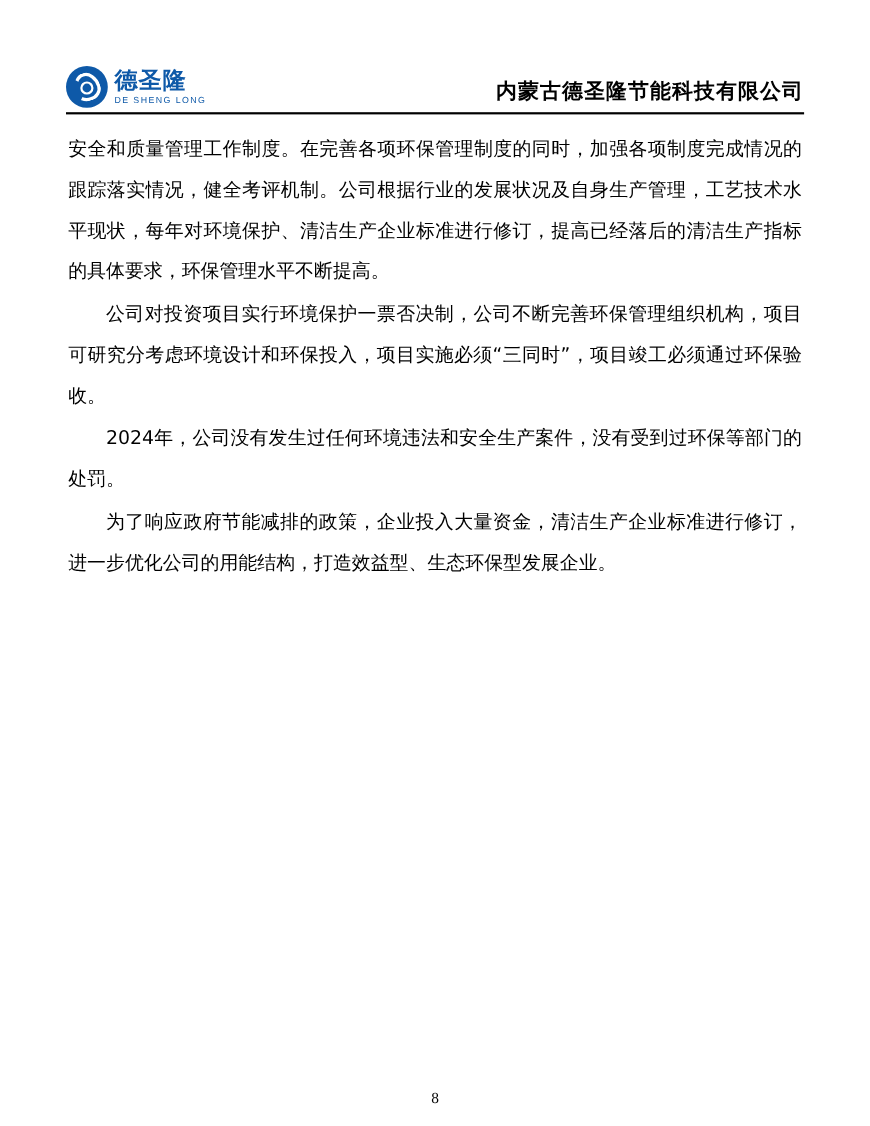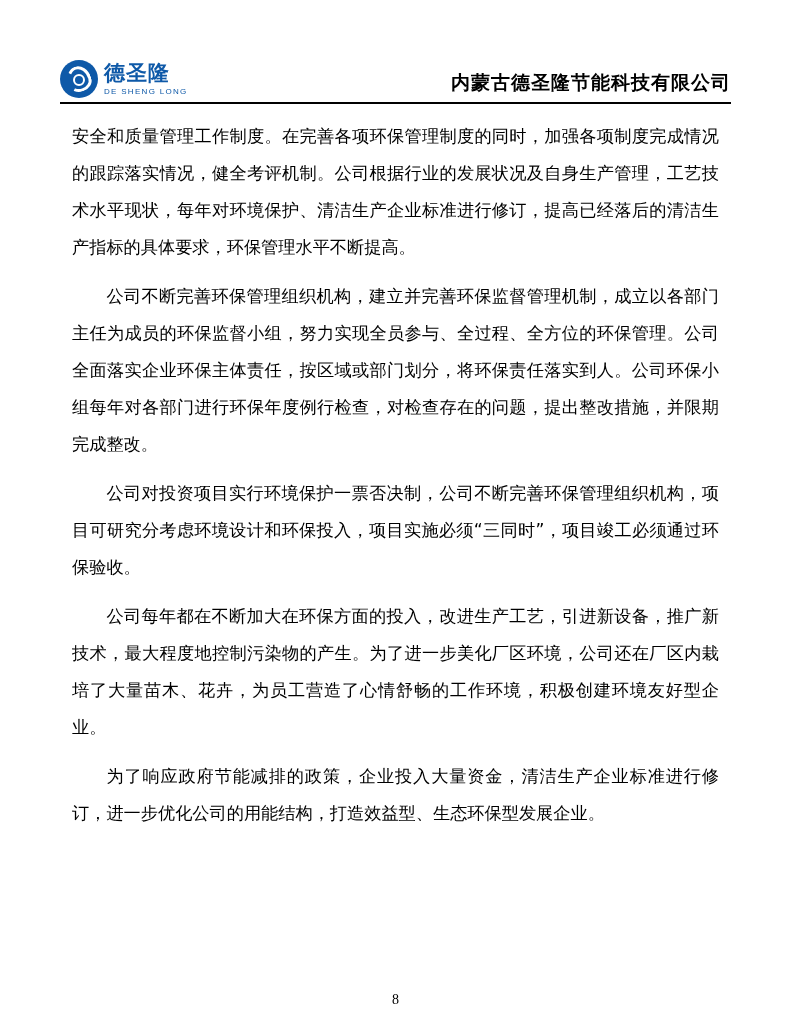--- a/index.html
+++ b/index.html
@@ -109,21 +109,21 @@
   
   .content {
     margin: 14px 60px 0 60px;
   }
   .para {
     font-family: "DejaVu Sans", sans-serif;
     font-size: 17.2px;
     line-height: 37px;
     text-align: justify;
     text-justify: inter-ideograph;
-    margin: 12px;
+    margin: 2px;
     color: #000;
   }
   .para.indent {
     text-indent: 2em;
   }
 
   
   .page-number {
     position: absolute;
     left: 0;
@@ -147,21 +147,20 @@
         <span class="logo-cn">德圣隆</span>
         <span class="logo-en">DE SHENG LONG</span>
       </div>
     </div>
     <div class="company-name">内蒙古德圣隆节能科技有限公司</div>
   </div>
   <div class="header-rule"></div>
 
   <div class="content">
     <p class="para">安全和质量管理工作制度。在完善各项环保管理制度的同时，加强各项制度完成情况的跟踪落实情况，健全考评机制。公司根据行业的发展状况及自身生产管理，工艺技术水平现状，每年对环境保护、清洁生产企业标准进行修订，提高已经落后的清洁生产指标的具体要求，环保管理水平不断提高。</p>
-    <p class="para indent">公司不断完善环保管理组织机构，建立并完善环保监督管理机制，成立以各部门主任为成员的环保监督小组，努力实现全员参与、全过程、全方位的环保管理。公司全面落实企业环保主体责任，按区域或部门划分，将环保责任落实到人。公司环保小组每年对各部门进行环保年度例行检查，对检查存在的问题，提出整改措施，并限期完成整改。</p>
     <p class="para indent">公司对投资项目实行环境保护一票否决制，公司不断完善环保管理组织机构，项目可研究分考虑环境设计和环保投入，项目实施必须“三同时”，项目竣工必须通过环保验收。</p>
-    <p class="para indent">公司每年都在不断加大在环保方面的投入，改进生产工艺，引进新设备，推广新技术，最大程度地控制污染物的产生。为了进一步美化厂区环境，公司还在厂区内栽培了大量苗木、花卉，为员工营造了心情舒畅的工作环境，积极创建环境友好型企业。</p>
+    <p class="para indent">2024年，公司没有发生过任何环境违法和安全生产案件，没有受到过环保等部门的处罚。</p>
     <p class="para indent">为了响应政府节能减排的政策，企业投入大量资金，清洁生产企业标准进行修订，进一步优化公司的用能结构，打造效益型、生态环保型发展企业。</p>
   </div>
 
   <div class="page-number">8</div>
 
 </div>
 
 </body></html>

